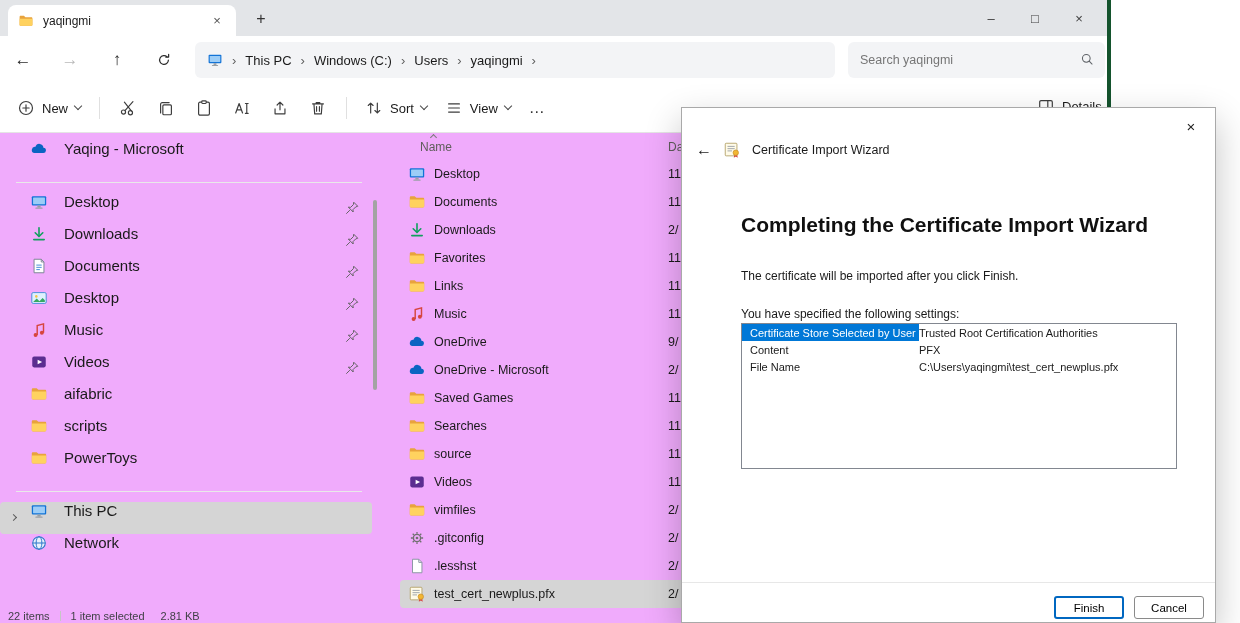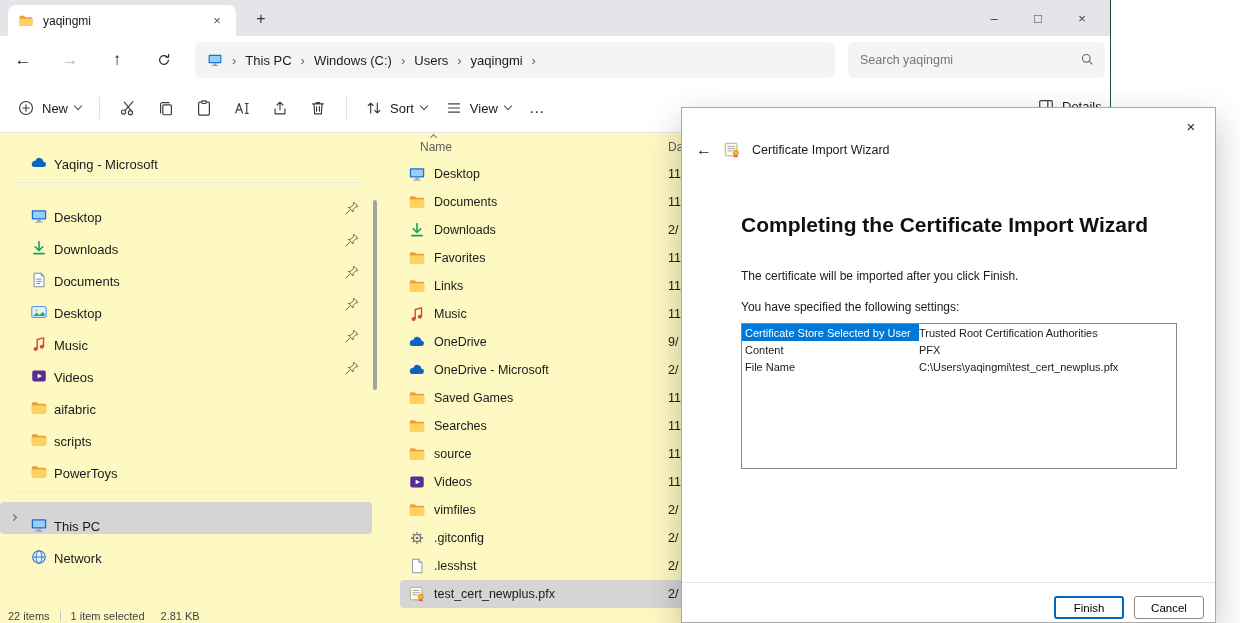--- a/index.html
+++ b/index.html
@@ -8,21 +8,21 @@
        font-family:"Liberation Sans","DejaVu Sans",sans-serif;}
   .ic14{width:14px;height:14px;display:block;}
   .ic16{width:16px;height:16px;display:block;}
   .ic18{width:18px;height:18px;display:block;}
   
   .cr{display:inline-block;width:5px;height:5px;border-top:1.4px solid #5a5a5a;border-right:1.4px solid #5a5a5a;transform:rotate(45deg);}
   .cd{display:inline-block;width:6px;height:6px;border-right:1.4px solid #4a4a4a;border-bottom:1.4px solid #4a4a4a;transform:rotate(45deg);margin-top:-4px;}
   .cu{display:inline-block;width:5px;height:5px;border-top:1.4px solid #7a7a7a;border-left:1.4px solid #7a7a7a;transform:rotate(45deg);}
 
   
-  .win{position:absolute;left:0;top:0;width:1111px;height:623px;background:#fef9c3;border-right:1px solid #14532d;}
+  .win{position:absolute;left:0;top:0;width:1111px;height:623px;background:#f0abfc;border-right:4px solid #14532d;}
   .tabbar{position:absolute;left:0;top:0;width:100%;height:36px;background:#e3e5e8;}
   .tab{position:absolute;left:8px;top:5px;width:228px;height:31px;background:#fff;border-radius:8px 8px 0 0;
        display:flex;align-items:center;gap:9px;padding:0 10px;font-size:12px;}
   .tab-title{flex:1;white-space:nowrap;overflow:hidden;}
   .tab-close{width:18px;height:18px;display:flex;align-items:center;justify-content:center;font-size:13px;color:#555;border-radius:4px;}
   .tab-add{position:absolute;left:250px;top:8px;width:22px;height:22px;display:flex;align-items:center;justify-content:center;font-size:16px;color:#333;}
   .wincontrols{position:absolute;right:6px;top:0;height:36px;display:flex;}
   .wincontrols span{width:44px;height:36px;display:flex;align-items:center;justify-content:center;font-size:13px;color:#3c3c3c;}
 
   .navbar{position:absolute;left:0;top:36px;width:100%;height:48px;background:#fff;display:flex;align-items:center;}
@@ -38,21 +38,21 @@
 
   .toolbar{position:absolute;left:0;top:84px;width:100%;height:49px;background:#fff;border-bottom:1px solid #e5e5e5;display:flex;align-items:center;}
   .tbtn{display:flex;align-items:center;gap:7px;height:32px;padding:0 9px;border-radius:4px;font-size:13px;color:#1a1a1a;}
   .tbtn.newb{margin-left:8px;}
   .tsep{width:1px;height:22px;background:#e0e0e0;margin:0 9px;}
   .ibtn{width:38px;height:32px;display:flex;align-items:center;justify-content:center;border-radius:4px;}
   .moreb{font-size:16px;color:#333;width:34px;}
   .detailsb{position:absolute;left:1028px;top:6px;}
 
   .sidebar{position:absolute;left:0;top:134px;width:378px;height:474px;padding-top:6px;}
-  .side-item{height:32px;display:flex;align-items:flex-end;gap:6px;padding-left:30px;font-size:13px;position:relative;border-radius:4px;margin-right:6px;}
+  .side-item{height:32px;display:flex;align-items:flex-start;gap:16px;padding-left:30px;font-size:15px;position:relative;border-radius:4px;margin-right:6px;}
   .side-item .pin{position:absolute;right:12px;top:7px;}
   .side-chev{position:absolute;left:11px;top:13px;}
   .side-sep{height:1px;background:#e9e9e9;margin:10px 16px;}
   .side-item.selected{background:#d5d5d5;}
   .side-scrollbar{position:absolute;right:1px;top:66px;width:4px;height:190px;background:#a3a3a3;border-radius:2px;}
 
   .filepane{position:absolute;left:400px;top:134px;width:711px;height:474px;}
   .col-head{height:26px;display:flex;align-items:center;font-size:12px;color:#5f5d5b;position:relative;}
   .sort-ind{position:absolute;left:31px;top:1px;}
   .name-col{margin-left:20px;width:248px;}
@@ -68,24 +68,24 @@
   .sb-size{margin-left:16px;}
 
   
   .dialog{position:absolute;left:681px;top:107px;width:535px;height:516px;background:#fff;border:1px solid #a9a9a9;
           box-shadow:0 14px 34px rgba(0,0,0,.24);z-index:10;font-size:12px;}
   .dlg-close{position:absolute;right:12px;top:6px;width:24px;height:24px;display:flex;align-items:center;justify-content:center;font-size:15px;color:#222;}
   .dlg-head{position:absolute;left:14px;top:33px;display:flex;align-items:center;gap:11px;font-size:12.5px;}
   .dlg-back{font-size:16px;color:#1a1a1a;}
   .dlg-title{position:absolute;left:59px;top:105px;font-size:21px;font-weight:bold;color:#101010;}
   .dlg-intro{position:absolute;left:59px;top:161px;}
-  .dlg-settings-label{position:absolute;left:59px;top:192px;text-align:right;}
+  .dlg-settings-label{position:absolute;left:59px;top:199px;text-align:right;}
   .dlg-table{position:absolute;left:59px;top:215px;width:436px;height:146px;border:1px solid #828790;background:#fff;font-size:11px;overflow:hidden;}
   .dlg-row{display:flex;height:17px;align-items:center;}
-  .dlg-key{width:177px;height:100%;display:flex;align-items:center;padding-left:3px;white-space:nowrap;overflow:hidden;}
+  .dlg-key{width:177px;height:100%;display:flex;align-items:center;padding-left:8px;white-space:nowrap;overflow:hidden;}
   .dlg-val{white-space:nowrap;}
   .dlg-row.selected .dlg-key{background:#0078d7;color:#fff;}
   .dlg-footline{position:absolute;left:0;top:474px;width:100%;height:1px;background:#e7e7e7;}
   .dlg-btn{position:absolute;top:488px;width:70px;height:23px;display:flex;align-items:center;justify-content:center;
            background:#fff;font-size:11.5px;border-radius:3px;font-family:inherit;}
   .btn-finish{left:372px;border:2px solid #0067c0;}
   .btn-cancel{left:452px;border:1px solid #8a8a8a;}
 </style>
 </head>
 <body>

